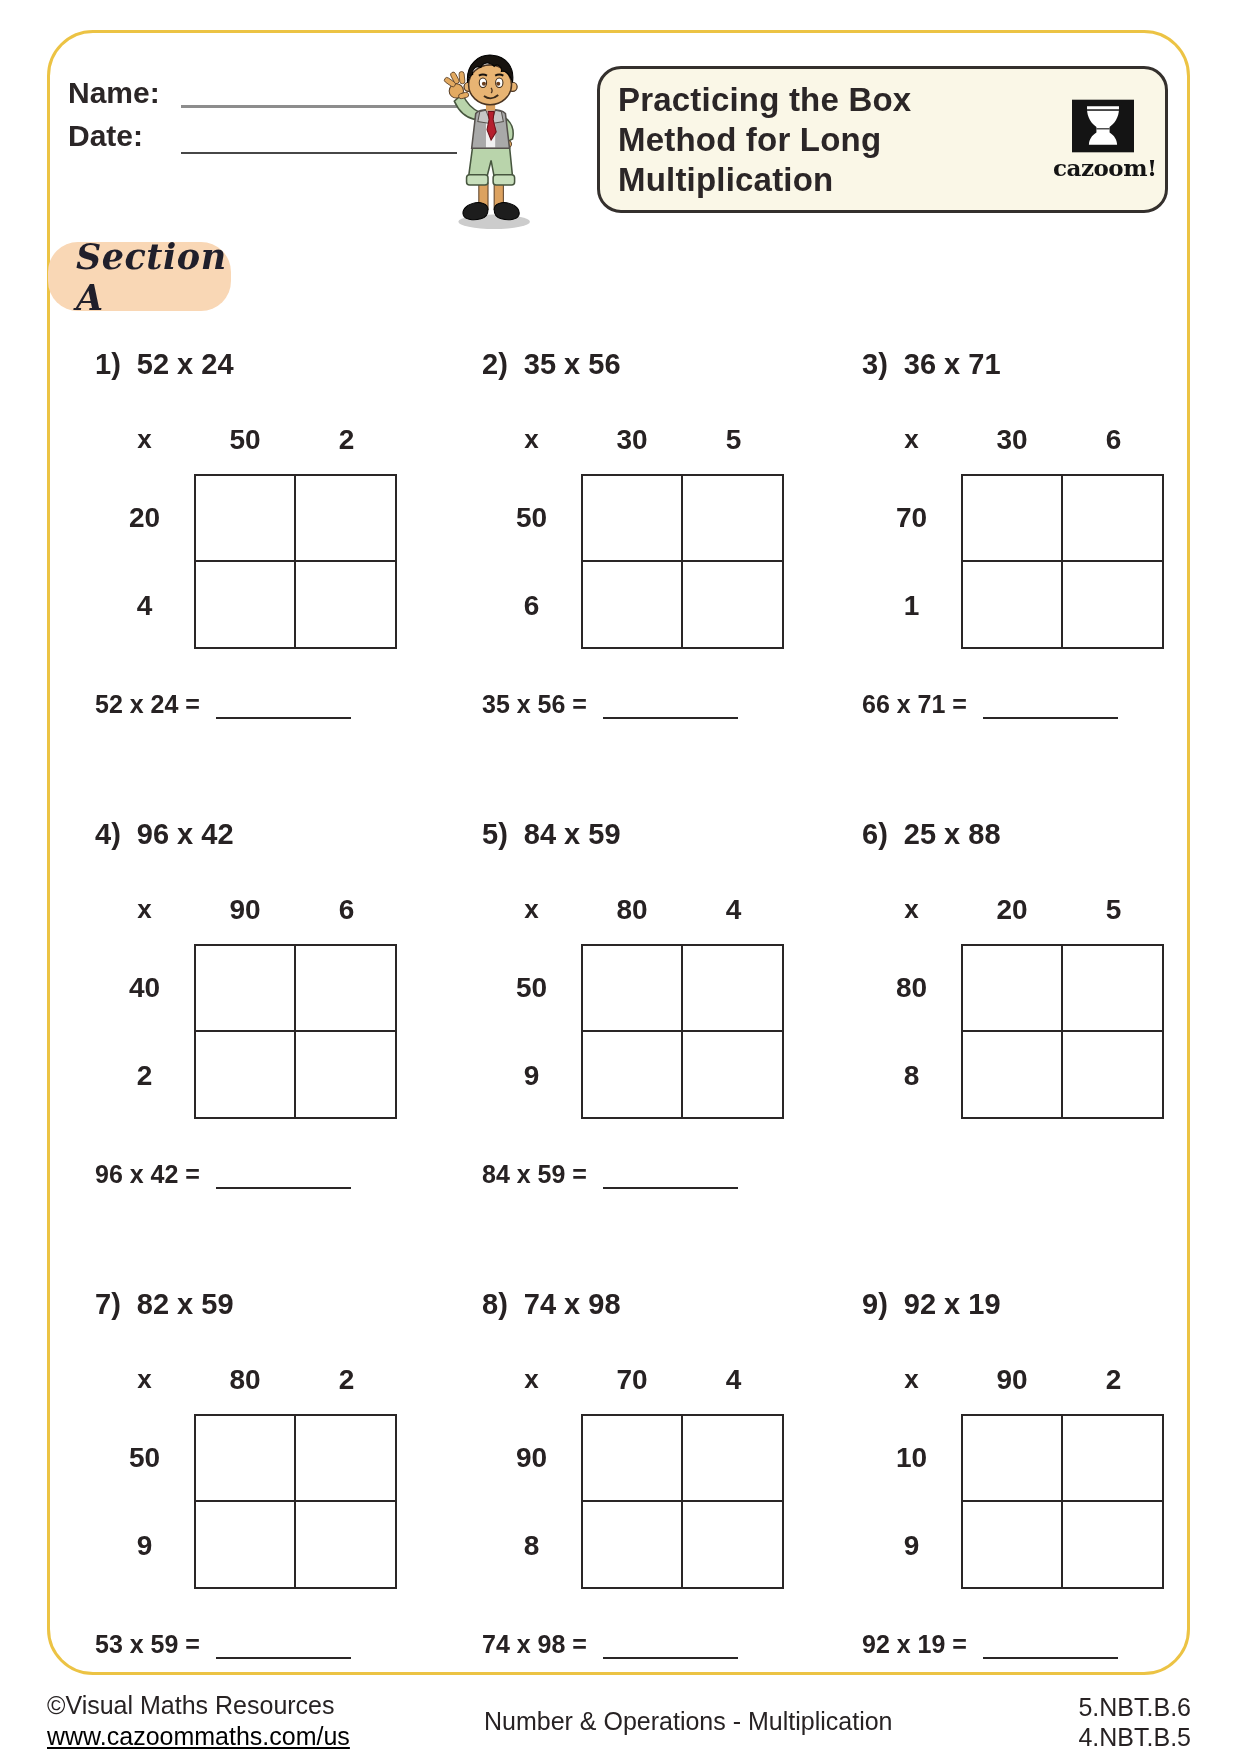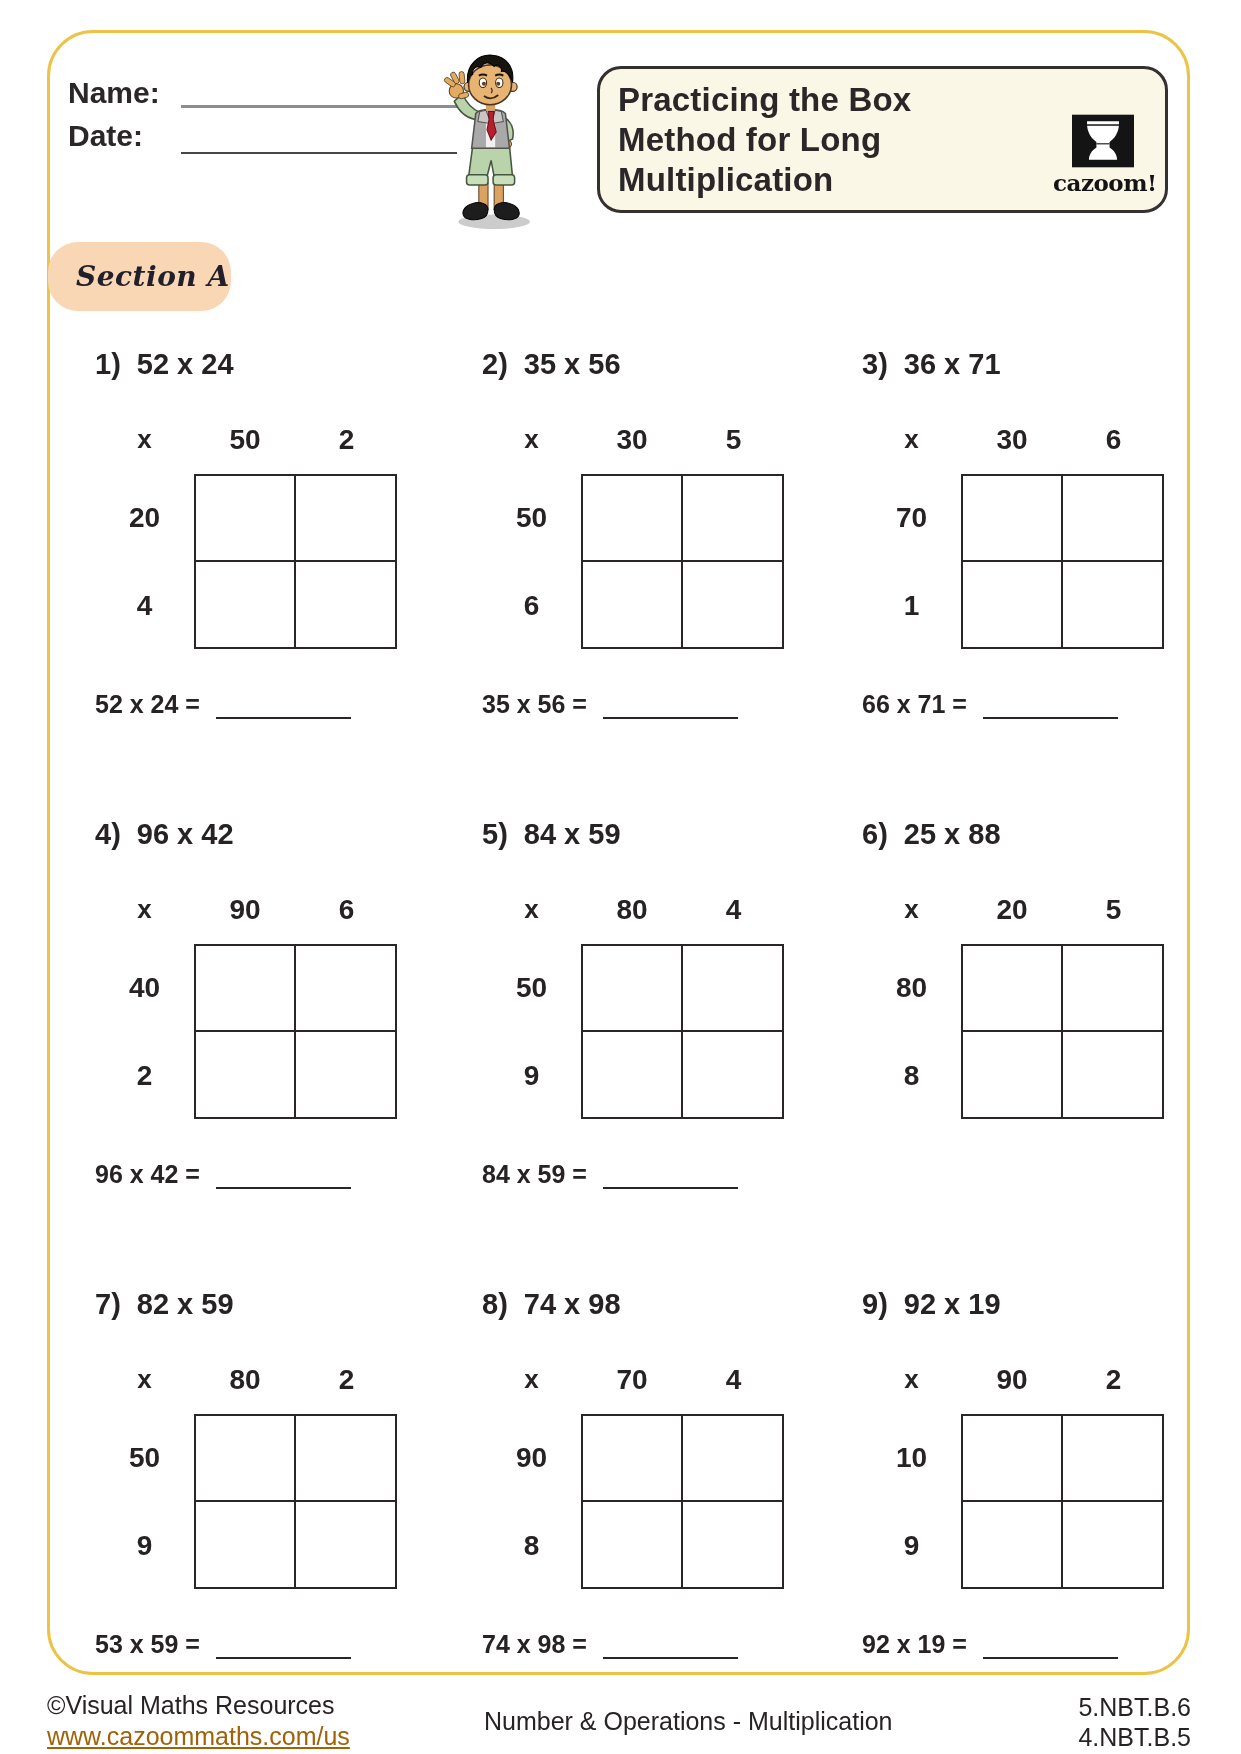--- a/index.html
+++ b/index.html
@@ -22,31 +22,31 @@
   .date-line{left:181px;top:152px;width:276px;border-bottom:2px solid #474747;}
   .boy{position:absolute;left:441px;top:48px;width:92px;height:184px;}
   .title-box{
     position:absolute;left:597px;top:66px;width:571px;height:147px;box-sizing:border-box;
     background:#faf7e7;border:3px solid #34302d;border-radius:24px;
   }
   .title-lines{
     position:absolute;left:18px;top:11px;width:452px;text-align:left;
     font-size:33px;line-height:40px;font-weight:bold;color:#2b2627;letter-spacing:0.2px;
   }
-  .logo{position:absolute;right:12px;top:45px;width:100px;}
+  .logo{position:absolute;right:12px;top:30px;width:100px;}
   .logo svg{display:block;margin:0 auto;}
   .logo-text{font-family:"DejaVu Serif", serif;font-weight:bold;font-size:23px;color:#141414;letter-spacing:-0.5px;margin-top:1px;}
   
   .section-badge{
     position:absolute;left:48px;top:242px;width:183px;height:69px;box-sizing:border-box;
     background:#f9d7b5;border-radius:30px;display:flex;align-items:center;padding-left:28px;
   }
   .section-badge span{
     font-family:"DejaVu Serif", serif;font-style:italic;font-weight:bold;
-    font-size:28px;color:#201f2b;letter-spacing:0.5px;
+    font-size:35px;color:#201f2b;letter-spacing:0.5px;
   }
   
   .problems{
     position:absolute;left:88px;top:340px;width:1080px;
     display:grid;grid-template-columns:387px 380px 313px;grid-auto-rows:470px;
   }
   .problem{padding-top:8px;box-sizing:border-box;}
   .p-label{margin-left:7px;font-size:29px;font-weight:bold;white-space:nowrap;}
   .p-num{margin-right:16px;}
   .bt{
@@ -59,21 +59,21 @@
   .cell{background:#ffffff;border:2px solid #2a2626;box-sizing:border-box;}
   .c-tr,.c-br{border-left:none;}
   .c-bl,.c-br{border-top:none;}
   .answer{margin-left:7px;margin-top:32px;font-size:25px;font-weight:bold;white-space:nowrap;}
   .a-line{
     display:inline-block;width:135px;height:36px;margin-left:16px;
     border-bottom:2px solid #2a2626;vertical-align:bottom;
   }
   
   .footer-left{position:absolute;left:47px;top:1690px;font-size:25px;line-height:31px;}
-  .site-link{color:#a16207;text-decoration:underline;cursor:pointer;display:inline-block;text-align:center;}
+  .site-link{color:#000000;text-decoration:underline;cursor:pointer;display:inline-block;text-align:center;}
   .footer-center{position:absolute;left:484px;top:1707px;font-size:25px;}
   .footer-right{position:absolute;right:50px;top:1692px;font-size:25px;line-height:30px;text-align:right;}
 </style>
 </head>
 <body>
 
 <div class="frame"></div>
 
 <div class="hd-label name-label">Name:</div>
 <div class="write-line name-line"></div>

